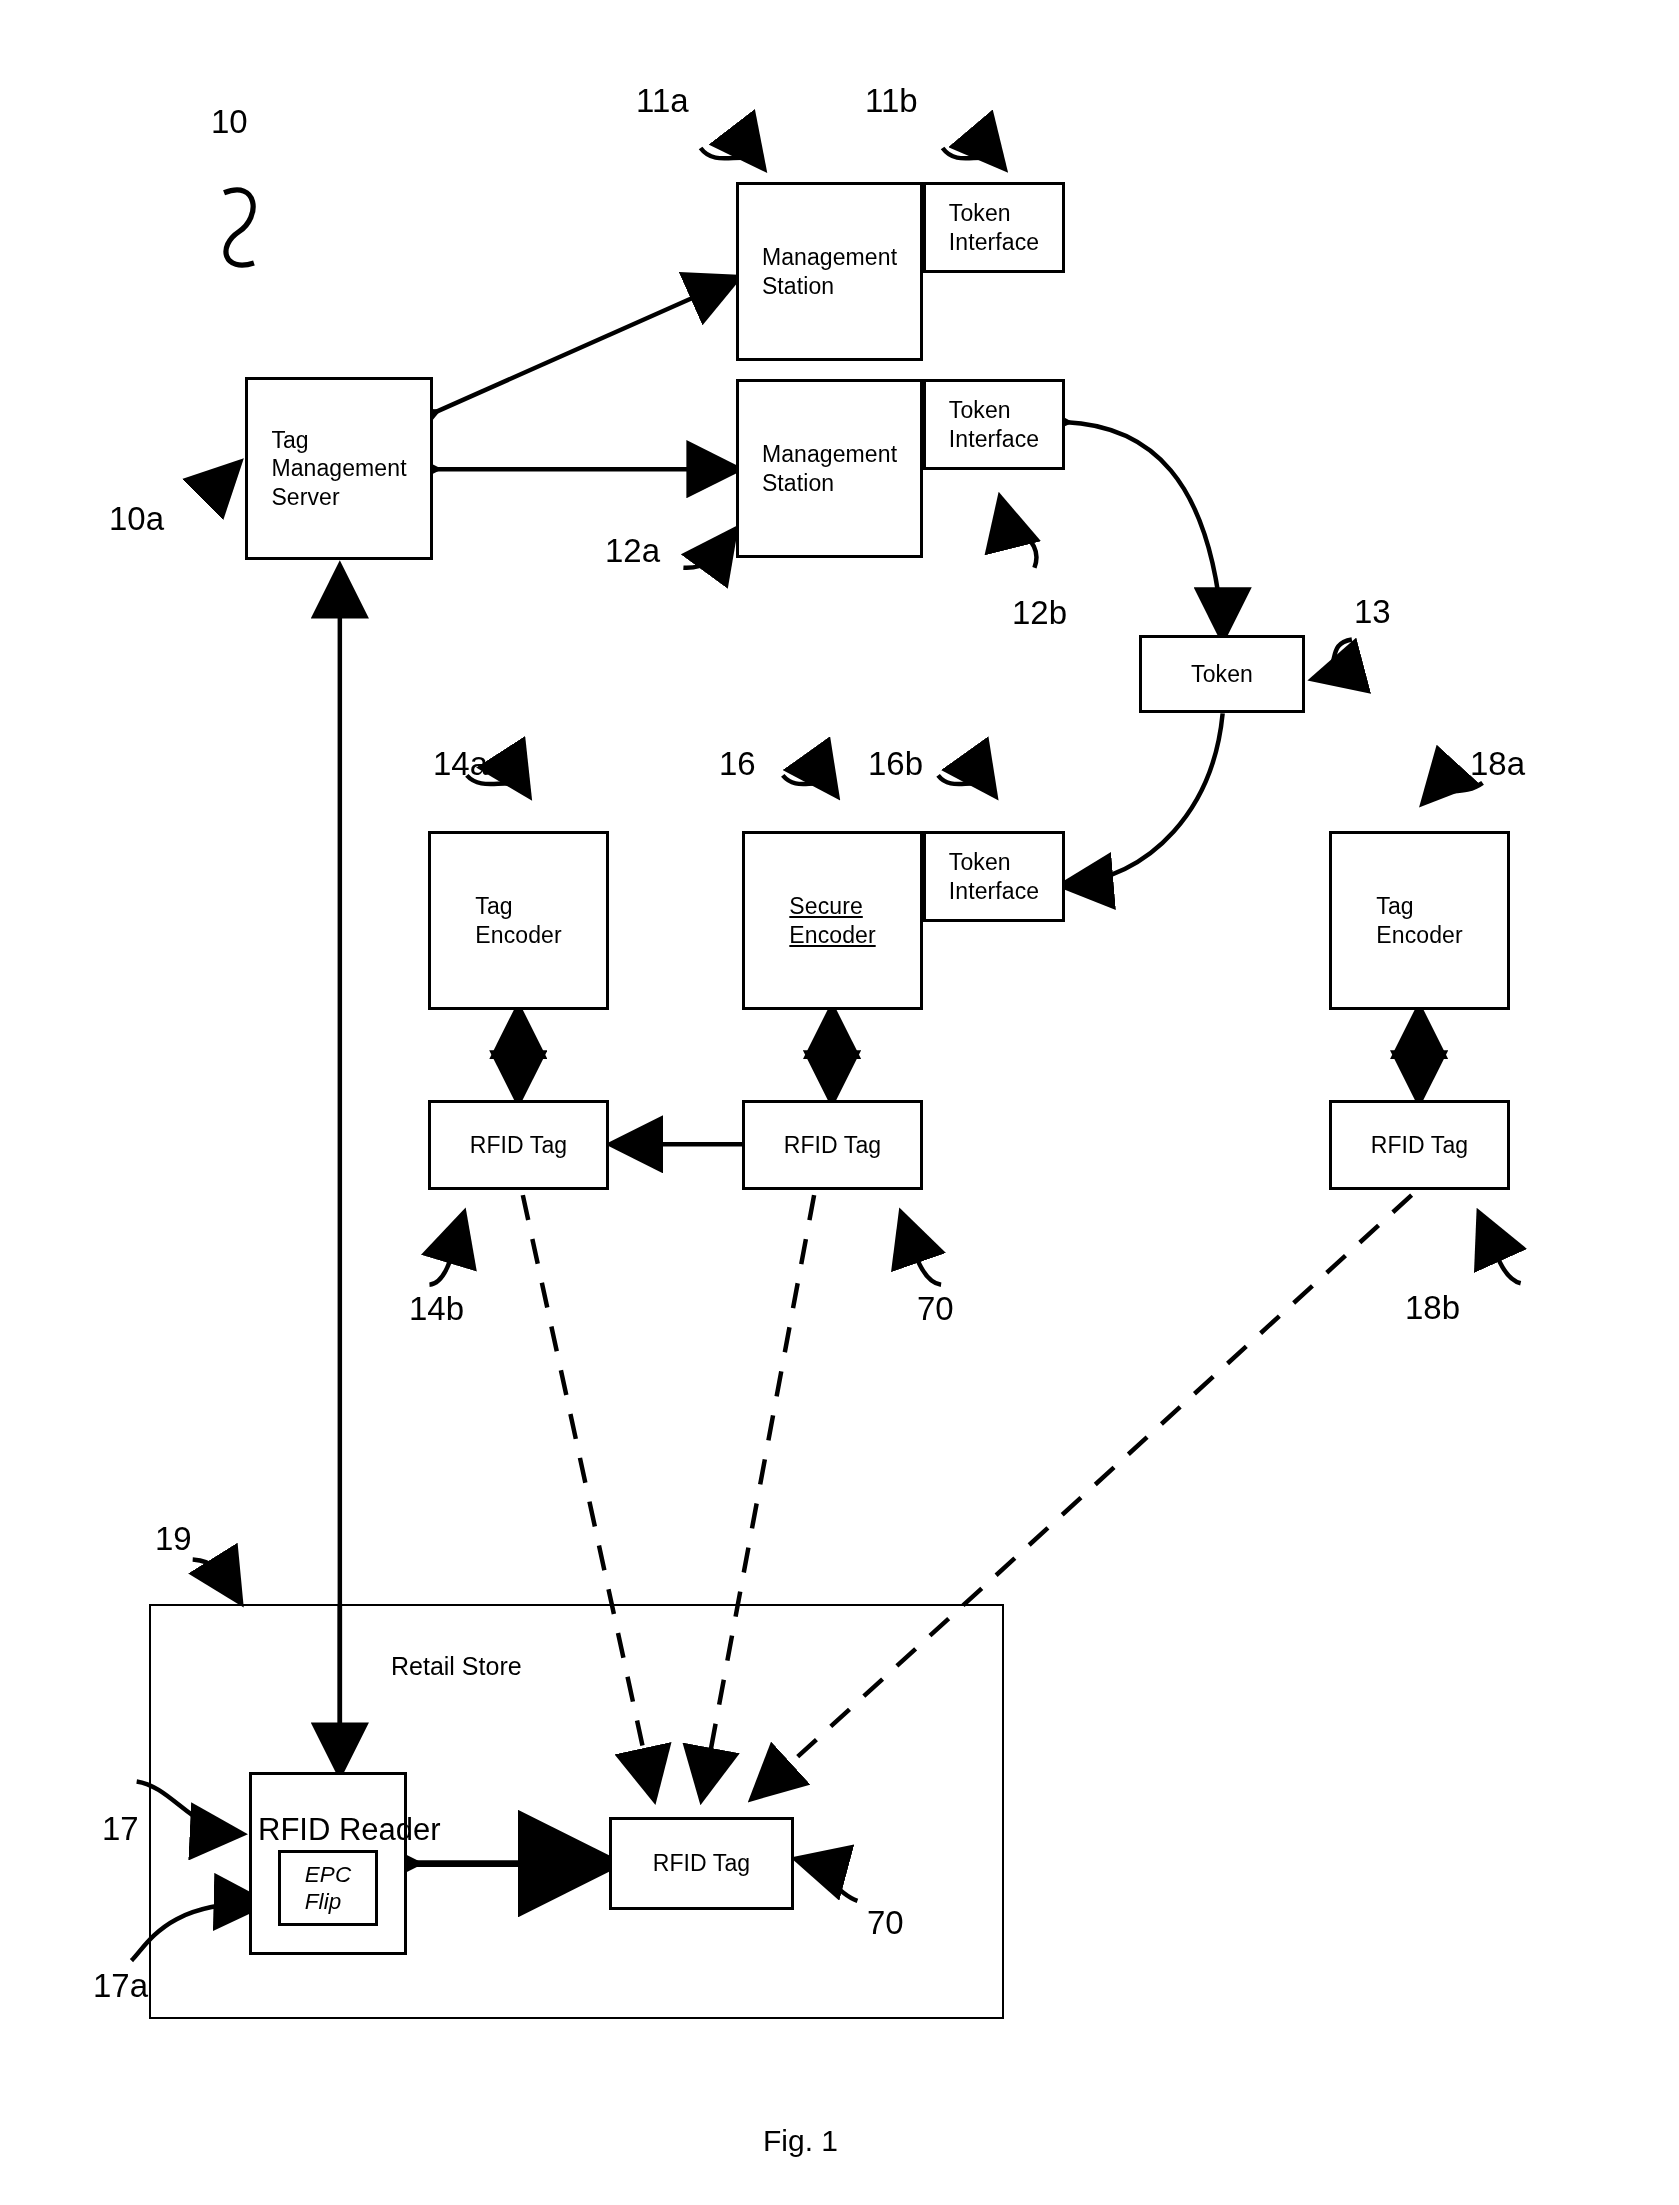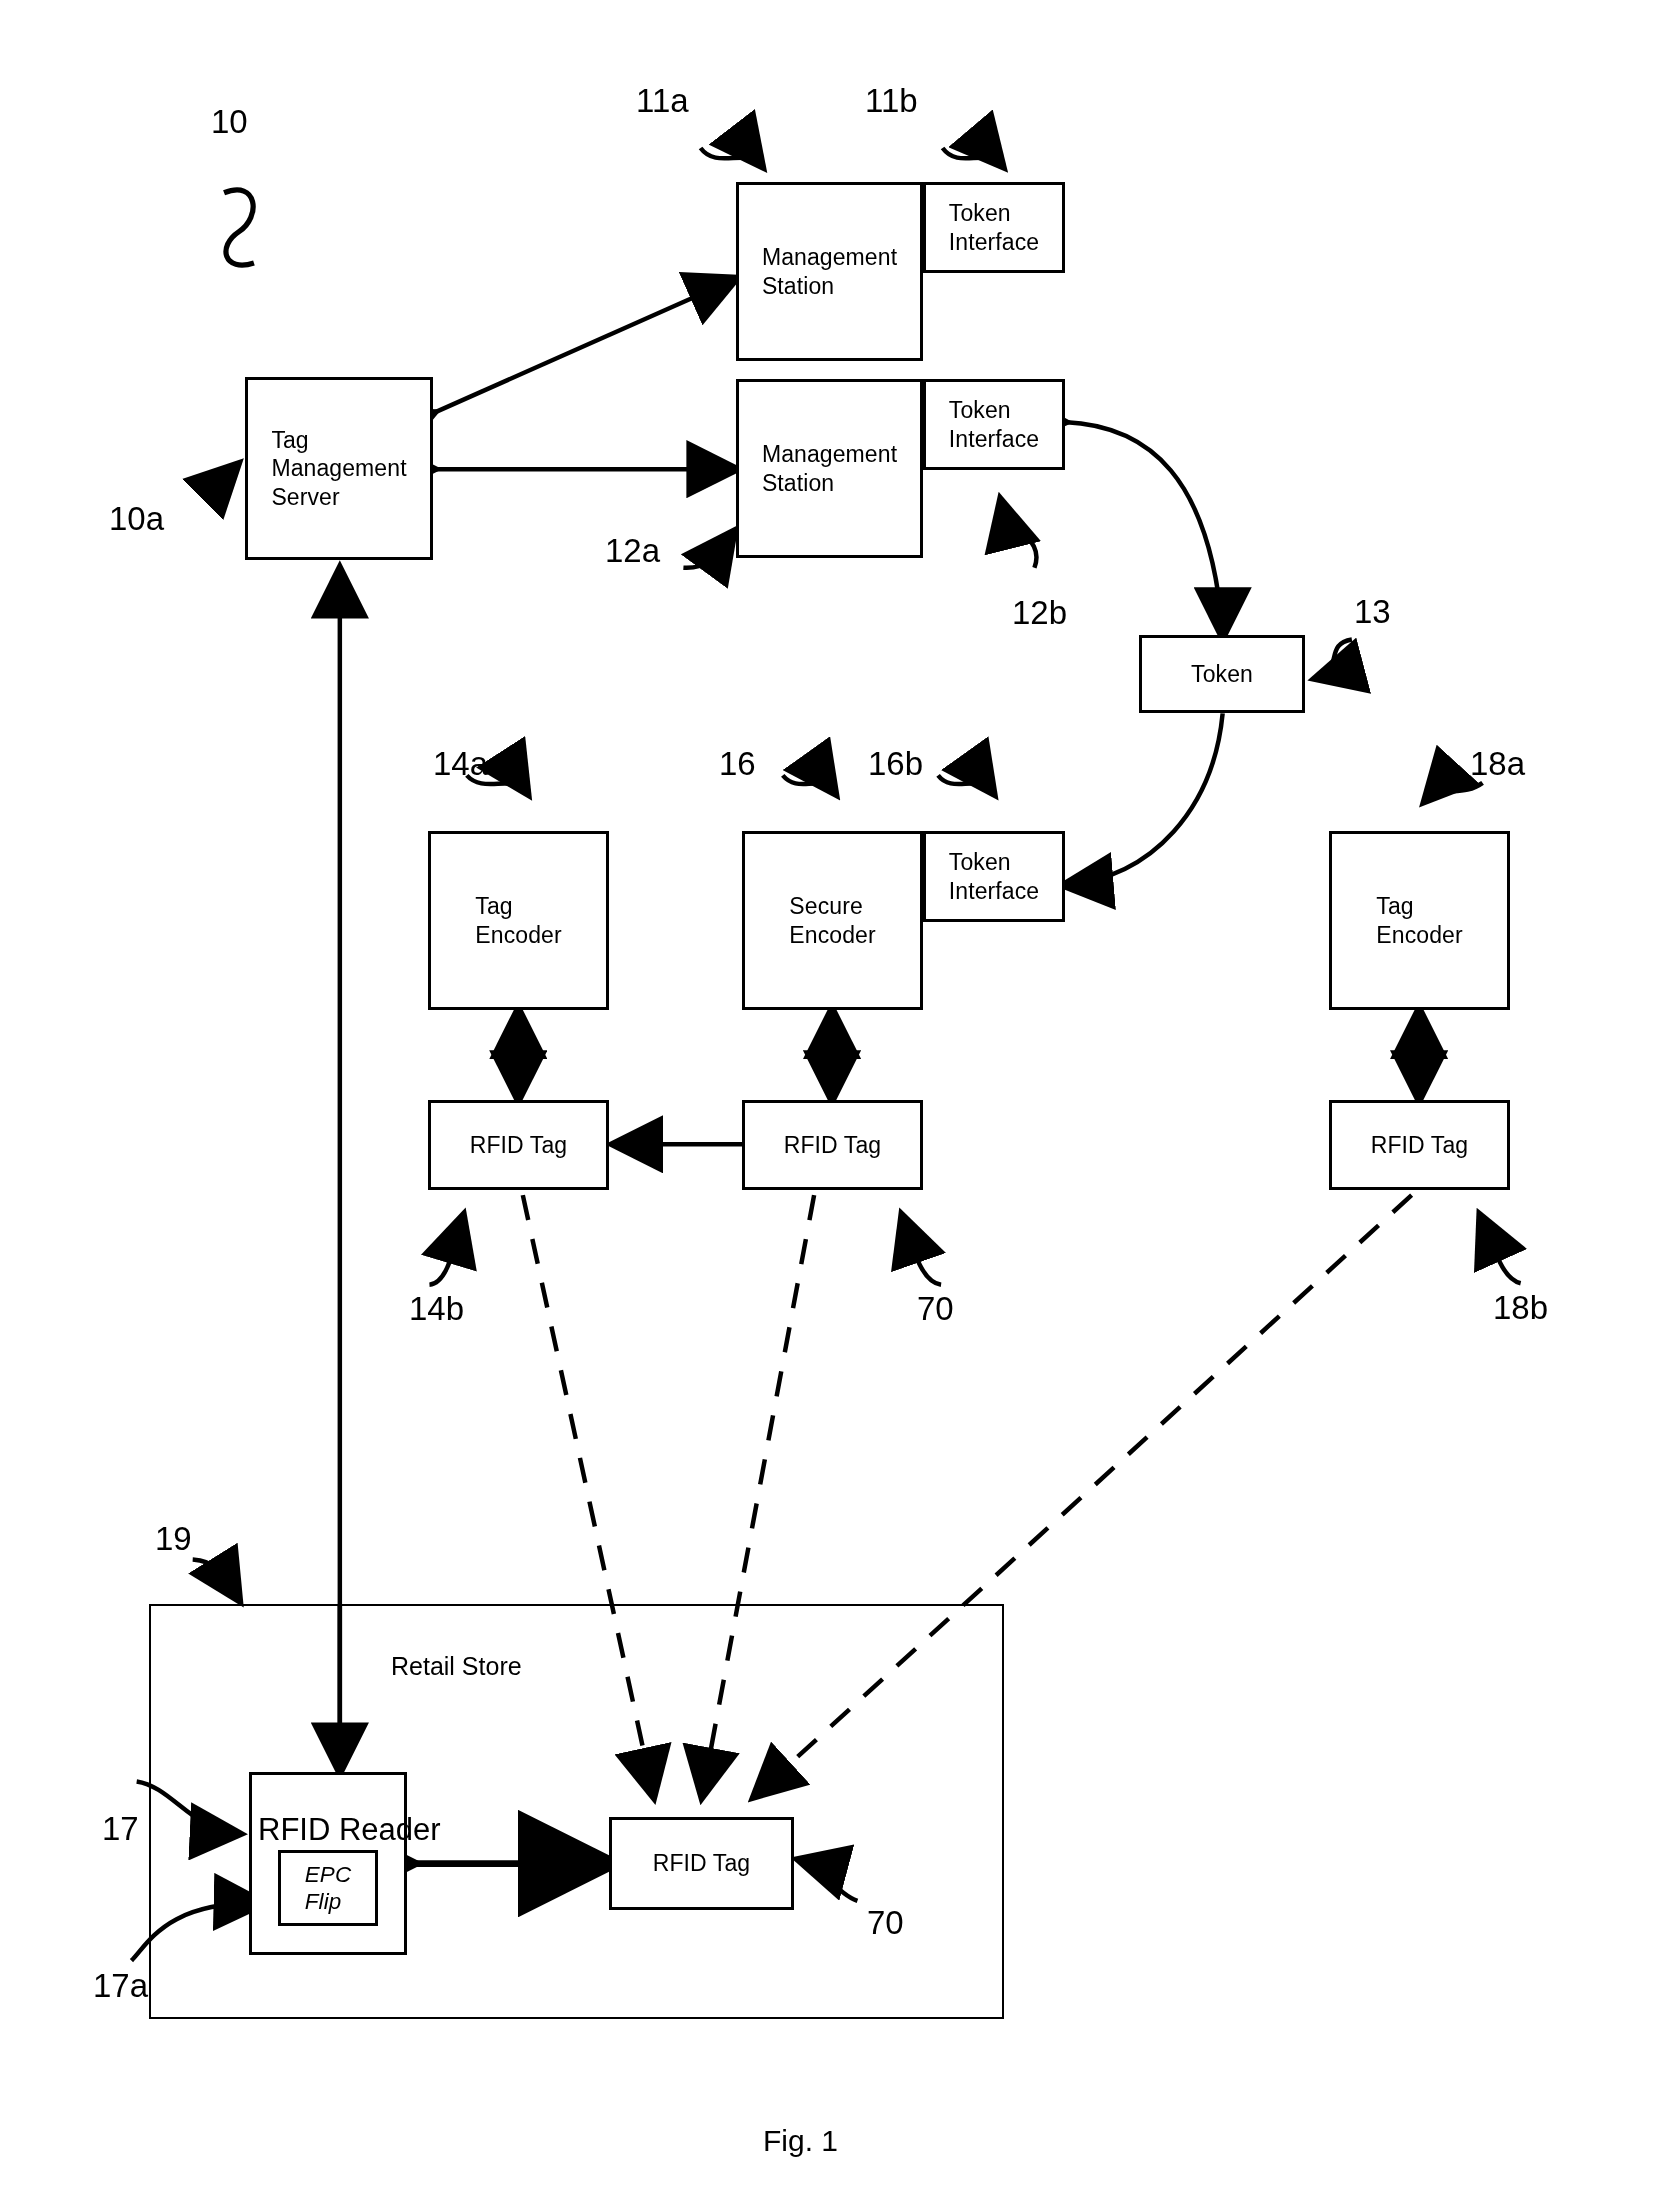--- a/index.html
+++ b/index.html
@@ -133,21 +133,21 @@
 
   <div class="box" style="left:1139px;top:635px;width:166px;height:78px;">
     <span style="white-space:pre-line">Token</span>
   </div>
 
   <div class="box" style="left:428px;top:831px;width:181px;height:179px;">
     <span style="white-space:pre-line">Tag
 Encoder</span>
   </div>
 
-  <div class="box" style="left:742px;top:831px;width:181px;height:179px;">
+  <div class="box" style="left:742px;top:831px;width:181px;height:179px;text-decoration:underline;">
     <span style="white-space:pre-line">Secure
 Encoder</span>
   </div>
 
   <div class="box" style="left:923px;top:831px;width:142px;height:91px;">
     <span style="white-space:pre-line">Token
 Interface</span>
   </div>
 
   <div class="box" style="left:1329px;top:831px;width:181px;height:179px;">
@@ -189,21 +189,21 @@
   <div class="ref" style="left:605px;top:534px;">12a</div>
   <div class="ref" style="left:1012px;top:588px;margin-top:8px;">12b</div>
   <div class="ref" style="left:1354px;top:595px;">13</div>
   <div class="ref" style="left:433px;top:747px;">14a</div>
   <div class="ref" style="left:403px;top:1292px;margin-left:6px;">14b</div>
   <div class="ref" style="left:719px;top:747px;">16</div>
   <div class="ref" style="left:868px;top:747px;">16b</div>
   <div class="ref" style="left:102px;top:1812px;">17</div>
   <div class="ref" style="left:93px;top:1969px;">17a</div>
   <div class="ref" style="left:1470px;top:747px;">18a</div>
-  <div class="ref" style="left:1493px;top:1291px;">18b</div>
+  <div class="ref" style="left:1405px;top:1291px;">18b</div>
   <div class="ref" style="left:155px;top:1522px;">19</div>
   <div class="ref" style="left:917px;top:1292px;">70</div>
   <div class="ref" style="left:867px;top:1906px;">70</div>
 
   <div class="caption" style="left:763px;top:2124px;">Fig. 1</div>
 
 </div>
 
 
 </body></html>

